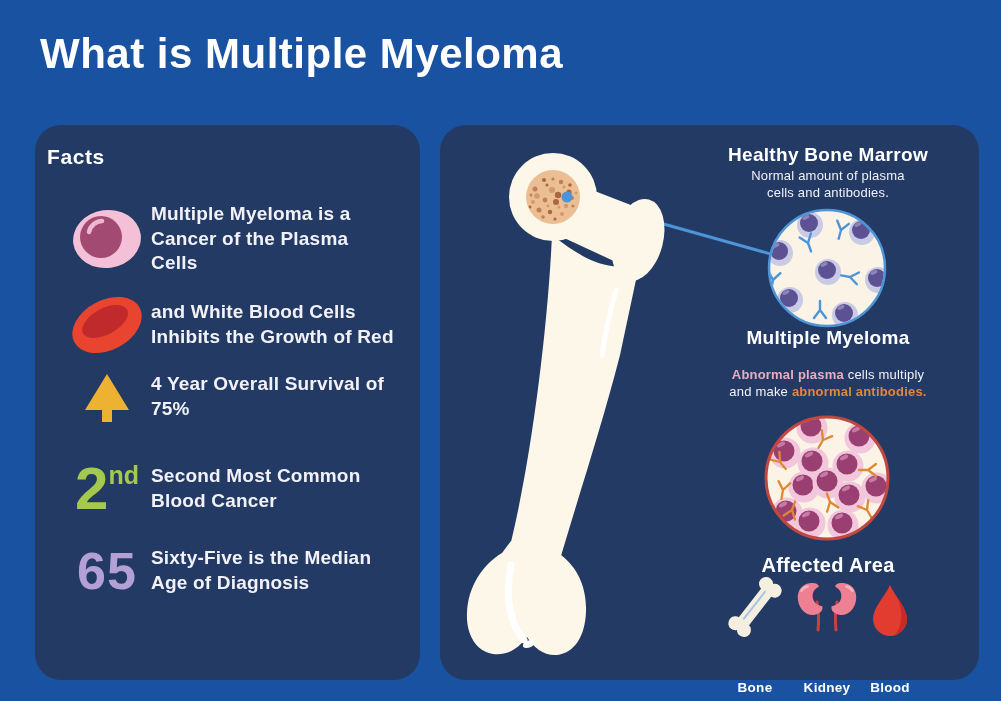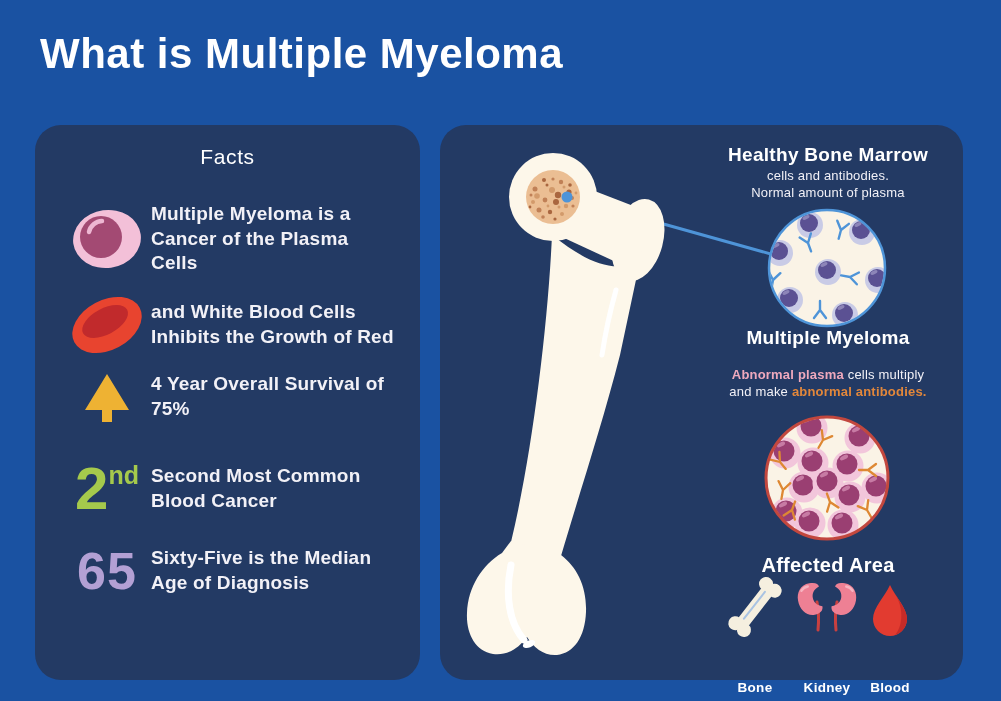--- a/index.html
+++ b/index.html
@@ -10,24 +10,24 @@
     -webkit-font-smoothing:antialiased;
   }
   .title{
     position:absolute;left:40px;top:30px;
     font-size:42px;font-weight:bold;color:#FFFFFF;letter-spacing:.5px;
   }
   .panel{
     position:absolute;top:125px;height:555px;background:#233A64;border-radius:26px;
   }
   .panel.left{left:35px;width:385px;}
-  .panel.right{left:440px;width:523px;}
+  .panel.right{left:440px;width:523px;padding-left:16px;}
   .facts-heading{
-    position:absolute;top:20px;left:0;width:100%;text-align:center;
-    color:#FFFFFF;font-size:21px;font-weight:normal;letter-spacing:.6px;
+    position:absolute;top:20px;left:12px;width:100%;
+    color:#FFFFFF;font-size:21px;font-weight:bold;letter-spacing:.6px;
   }
   .fact-row{
     position:absolute;left:28px;width:335px;display:flex;align-items:center;
   }
   .fact-icon-box{width:88px;flex:0 0 88px;display:flex;justify-content:center;align-items:center;}
   .fact-text{
     color:#F2F1F7;font-size:19px;font-weight:bold;line-height:1.3;letter-spacing:.2px;
   }
   .big-num{font-weight:bold;line-height:1;}
   .big-num.green{color:#A5C94C;font-size:60px;}
@@ -320,22 +320,22 @@
     <g transform="translate(450,484)">
       <path d="M 0,-24 C 5,-13 17,-1 17,10 A 17,17 0 1 1 -17,10 C -17,-1 -5,-13 0,-24 Z" fill="#E23B30"></path>
       <path d="M 5,-15 C 10,-7 17,2 17,10 A 17,17 0 0 1 5,26 C 13,17 14,-1 5,-15 Z" fill="#C62B28"></path>
     </g>
   </svg>
 
   <div class="r-text" style="top:19px;">
     <span class="r-heading">Healthy Bone Marrow</span>
   </div>
   <div class="r-text r-sub" style="top:42px;">
+    <div>Normal amount of plasma</div>
     <div>cells and antibodies.</div>
-    <div>Normal amount of plasma</div>
   </div>
 
   <div class="r-text" style="top:202px;">
     <span class="r-heading">Multiple Myeloma</span>
   </div>
   <div class="r-text r-sub" style="top:241px;">
     <div><span class="hl-pink">Abnormal plasma</span><span> cells multiply</span></div>
     <div><span>and make </span><span class="hl-orange">abnormal antibodies.</span></div>
   </div>
 

